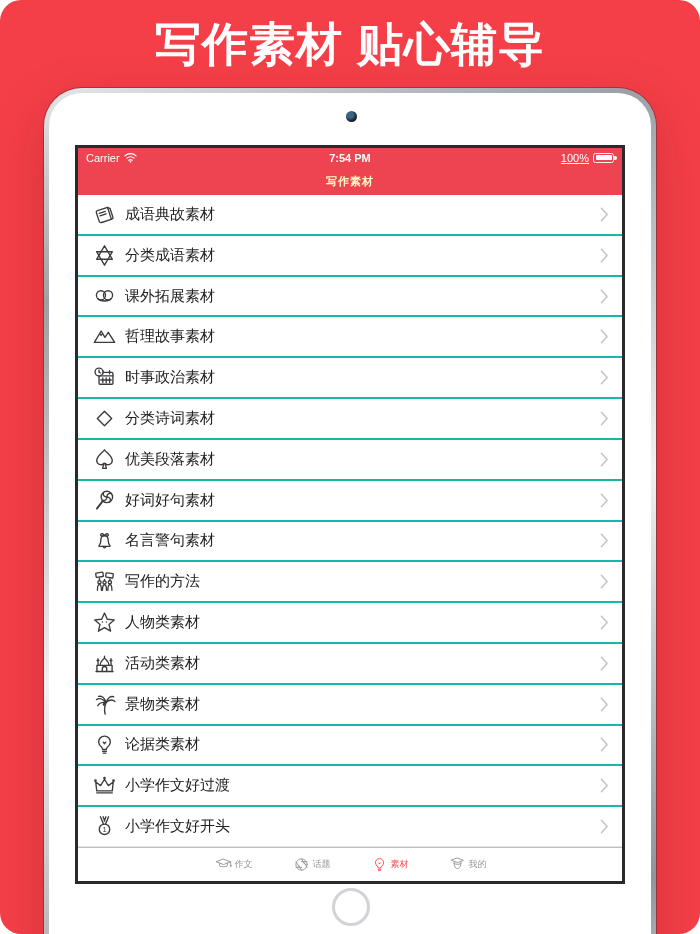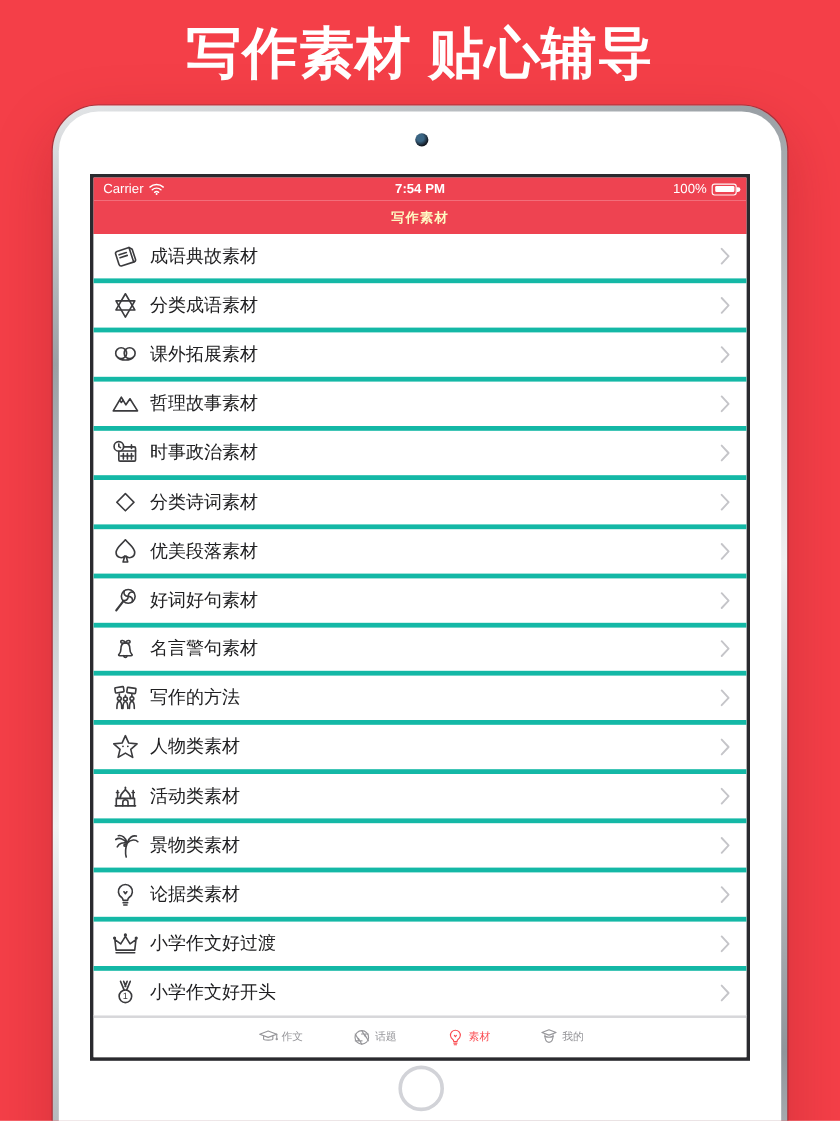--- a/index.html
+++ b/index.html
@@ -1,50 +1,50 @@
 <!DOCTYPE html>
 <html style="--page-bg: #f43f48; --nav-bg: #ee4351; --active-tab: #fa4b50; --row-label: #202022; --icon-stroke: #3b3b3e; --tab-inactive: #96969a;"><head>
 <meta charset="utf-8">
 <style>
   :root{
     --page-bg:#f43f48; --nav-bg:#ee4351; --active-tab:#fa4b50;
     --row-label:#202022; --icon-stroke:#3b3b3e; --tab-inactive:#96969a;
   }
   *{margin:0;padding:0;box-sizing:border-box;}
   body{background:#fff;font-family:"Liberation Sans","DejaVu Sans",sans-serif;}
-  .canvas{position:relative;width:700px;height:934px;background:var(--page-bg);overflow:hidden;}
+  .canvas{position:relative;width:700px;height:934px;background:var(--page-bg);overflow:hidden;border-radius:21px;}
   .headline{position:absolute;top:14px;left:0;right:0;text-align:center;color:#fff;
     font-size:46px;font-weight:bold;letter-spacing:1px;}
   
   .device{position:absolute;left:44px;top:88px;width:612px;height:980px;border-radius:38px;
     background:linear-gradient(160deg,#e5e7e9 0%,#9aa0a5 18%,#f0f1f2 50%,#8f959b 84%,#d8dadd 100%);
     box-shadow:0 0 0 1px rgba(40,40,48,.38),0 18px 50px rgba(130,18,24,.28);}
   .bezel{position:absolute;inset:5px;border-radius:33px;background:#fff;}
   .camera{position:absolute;left:297px;top:18px;width:11px;height:11px;border-radius:50%;
     background:radial-gradient(circle at 38% 35%,#3a6584 0 30%,#12161f 70%);}
   .home{position:absolute;left:283px;top:795px;width:38px;height:38px;border:3px solid #d2d3d8;border-radius:50%;}
   .screen{position:absolute;left:26px;top:52px;width:550px;height:739px;border:3px solid #2a2a2e;
     background:#fff;display:flex;flex-direction:column;justify-content:flex-end;}
   
   .statusbar{height:19px;background:var(--nav-bg);color:#fff;display:flex;align-items:center;
     padding:0 8px;font-size:11px;position:relative;flex:none;}
   .sb-left{display:flex;align-items:center;gap:4px;}
   .sb-time{position:absolute;left:0;right:0;text-align:center;font-weight:bold;pointer-events:none;}
-  .sb-right{margin-left:auto;display:flex;align-items:center;gap:4px;}
+  .sb-right{margin-left:auto;display:flex;align-items:center;gap:4px;text-decoration:underline;}
   .battery{width:21px;height:10px;border:1px solid rgba(255,255,255,.95);border-radius:2.5px;
     position:relative;padding:1.5px;}
   .battery i{display:block;height:100%;background:#fff;border-radius:1px;}
   .battery::after{content:"";position:absolute;right:-3.5px;top:2px;width:2.5px;height:4px;
     background:#fff;border-radius:0 2px 2px 0;}
   
   .navbar{height:28px;background:var(--nav-bg);color:#fef9c3;display:flex;align-items:center;
     justify-content:center;font-size:11px;font-weight:bold;flex:none;letter-spacing:1px;}
   
   .list{flex:1;display:flex;flex-direction:column;background:#fff;min-height:0;}
-  .row{flex:1;display:flex;align-items:center;padding:0 13px 0 12px;border-bottom:4px solid #14b8a6;min-height:0;}
+  .row{flex:1;display:flex;align-items:center;padding:0 13px 0 12px;border-bottom:2px solid #14b8a6;min-height:0;}
   .row:last-child{border-bottom:1px solid #e4e4e7;}
   .row-icon{width:28px;height:28px;display:flex;align-items:center;justify-content:center;color:var(--icon-stroke);flex:none;}
   .row-icon svg{width:27px;height:27px;}
   .row-label{margin-left:7px;font-size:15px;color:var(--row-label);white-space:nowrap;}
   .chevron{margin-left:auto;color:#c5c5c9;display:flex;align-items:center;}
   .chevron svg{width:9px;height:15px;}
   
   .tabbar{height:34px;border-top:1px solid #bfbfc3;background:#fff;display:flex;
     justify-content:center;gap:21px;flex:none;}
   .tab{width:57px;display:flex;flex-direction:row;align-items:center;justify-content:center;

